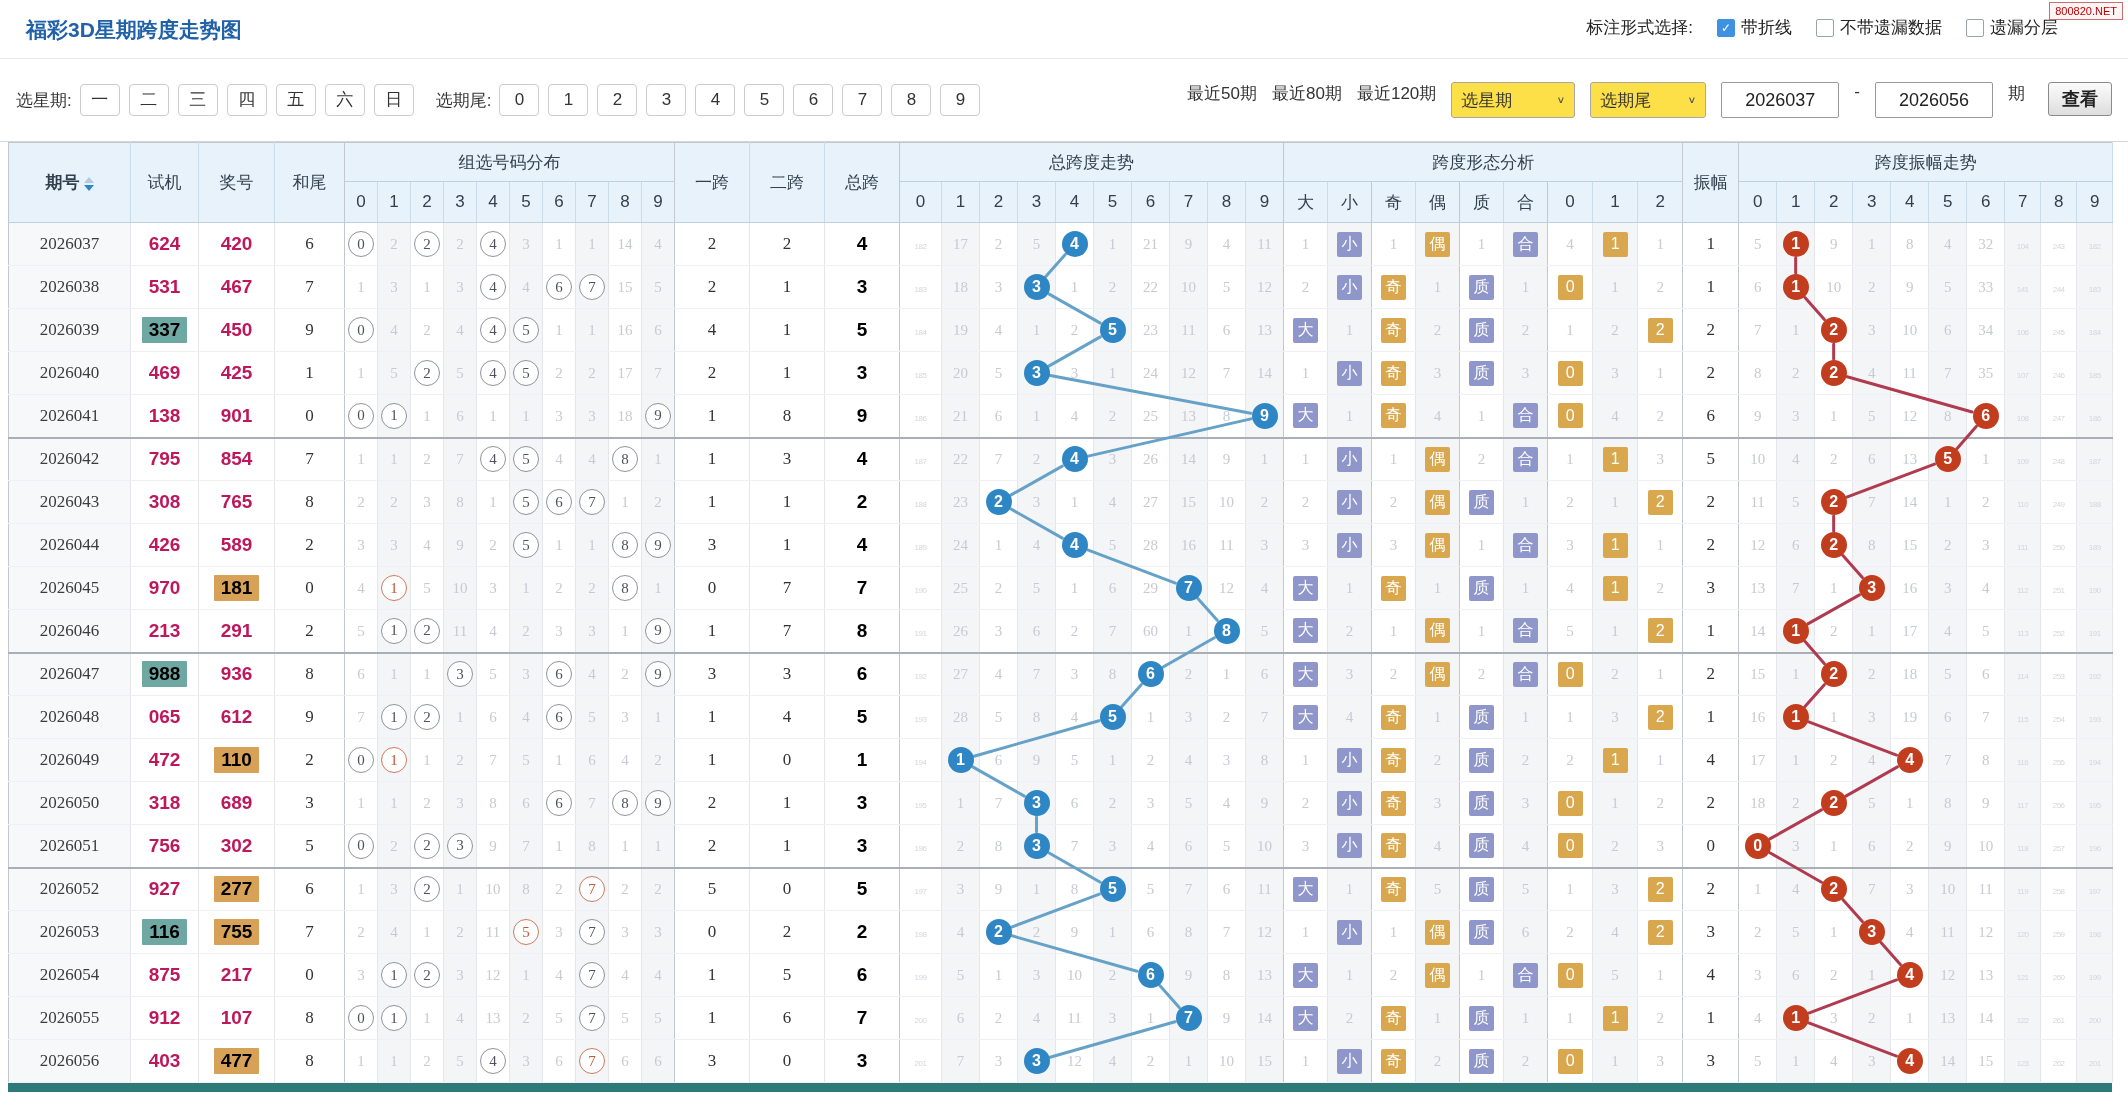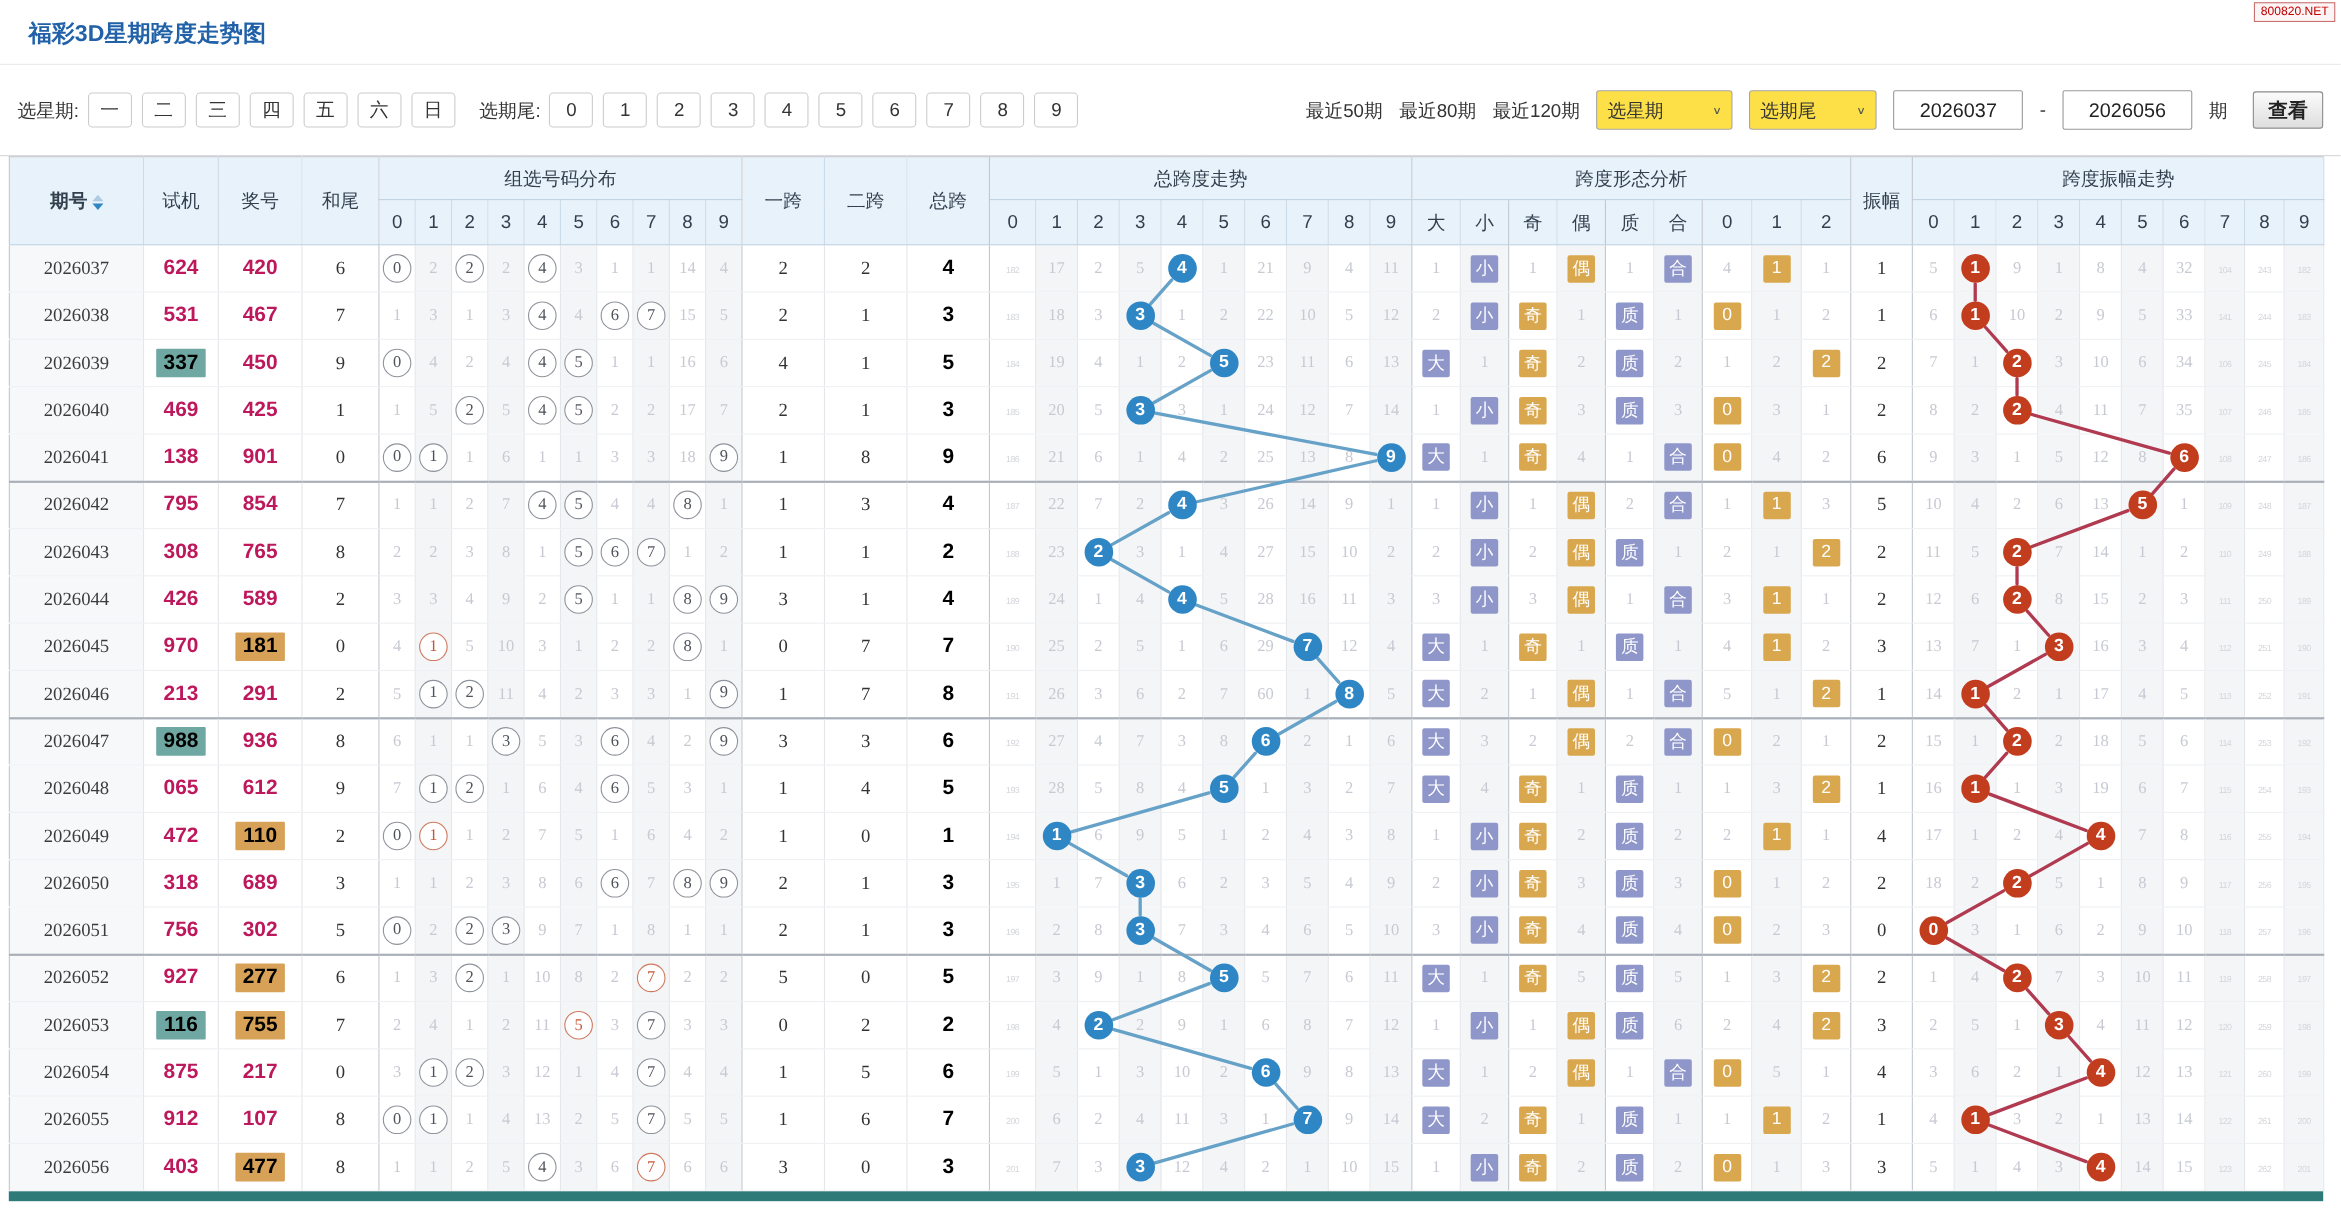--- a/index.html
+++ b/index.html
@@ -13,21 +13,21 @@
   .marks .mlabel{color:#222;}
   .cb{display:flex;align-items:center;gap:6px;cursor:pointer;}
   .cbbox{width:16px;height:16px;border:1px solid #9aa2ab;border-radius:2px;background:#fff;display:inline-flex;align-items:center;justify-content:center;font-size:12px;color:#fff;}
   .cbbox.checked{background:#3f92e0;border-color:#3f92e0;}
   
   .filterbar{display:flex;align-items:center;height:82px;padding:0 16px;border-bottom:1px solid #d6d6d6;font-size:17px;color:#333;}
   .flabel{margin-right:8px;white-space:nowrap;}
   .btnrow{display:flex;gap:9px;}
   .wbtn{min-width:22px;padding:0 8px;height:30px;line-height:30px;text-align:center;border:1px solid #ccc;border-radius:4px;background:#fff;color:#333;font-size:17px;cursor:pointer;}
   .tail-label{margin-left:22px;}
-  .rightctl{margin-left:auto;display:flex;align-items:center;gap:15px;}
+  .rightctl{margin-left:auto;display:flex;align-items:flex-start;gap:15px;}
   .recent{color:#333;cursor:pointer;white-space:nowrap;}
   .sel{display:flex;align-items:center;justify-content:space-between;width:104px;height:34px;border:1px solid #a7a7a7;border-radius:3px;background:#fde047;padding:0 9px;cursor:pointer;}
   .sel .chev{font-size:12px;color:#555;transform:scaleY(.8);}
   .rangeinput{width:112px;height:32px;border:1px solid #999;border-radius:2px;text-align:center;font-size:18px;color:#222;font-family:"Liberation Sans",sans-serif;}
   .dash{color:#333;}
   .go{height:34px;padding:0 13px;border:1px solid #8a8a8a;border-radius:3px;background:linear-gradient(#fbfbfb,#dedede);font-size:18px;font-weight:bold;color:#222;cursor:pointer;font-family:"Liberation Sans",sans-serif;}
   
   #tableWrap{position:relative;margin:0 8px;}
   table{border-collapse:collapse;table-layout:fixed;width:2104px;border:1px solid #c2c6ce;}
   th,td{padding:0;text-align:center;vertical-align:middle;border-right:1px solid #e4e6ea;border-bottom:1px solid #eef0f3;overflow:hidden;white-space:nowrap;}
@@ -61,20 +61,35 @@
   #lines{position:absolute;left:0;top:0;pointer-events:none;z-index:5;}
   .tealbar{height:9px;background:#2d7a78;width:2104px;}
 </style>
 </head>
 <body>
 
 <div class="page">
 
   <div class="titlebar">
     <div class="page-title">福彩3D星期跨度走势图</div>
+    <div class="marks">
+      <span class="mlabel">标注形式选择:</span>
+      <span class="cb">
+        <span class="cbbox checked">✓</span>
+        <span>带折线</span>
+      </span>
+      <span class="cb">
+        <span class="cbbox"></span>
+        <span>不带遗漏数据</span>
+      </span>
+      <span class="cb">
+        <span class="cbbox"></span>
+        <span>遗漏分层</span>
+      </span>
+    </div>
     <div class="badge">800820.NET</div>
   </div>
 
   <div class="filterbar">
     <span class="flabel">选星期:</span>
     <span class="btnrow" id="weekBtns">
         <span class="wbtn">一</span>
         <span class="wbtn">二</span>
         <span class="wbtn">三</span>
         <span class="wbtn">四</span>

